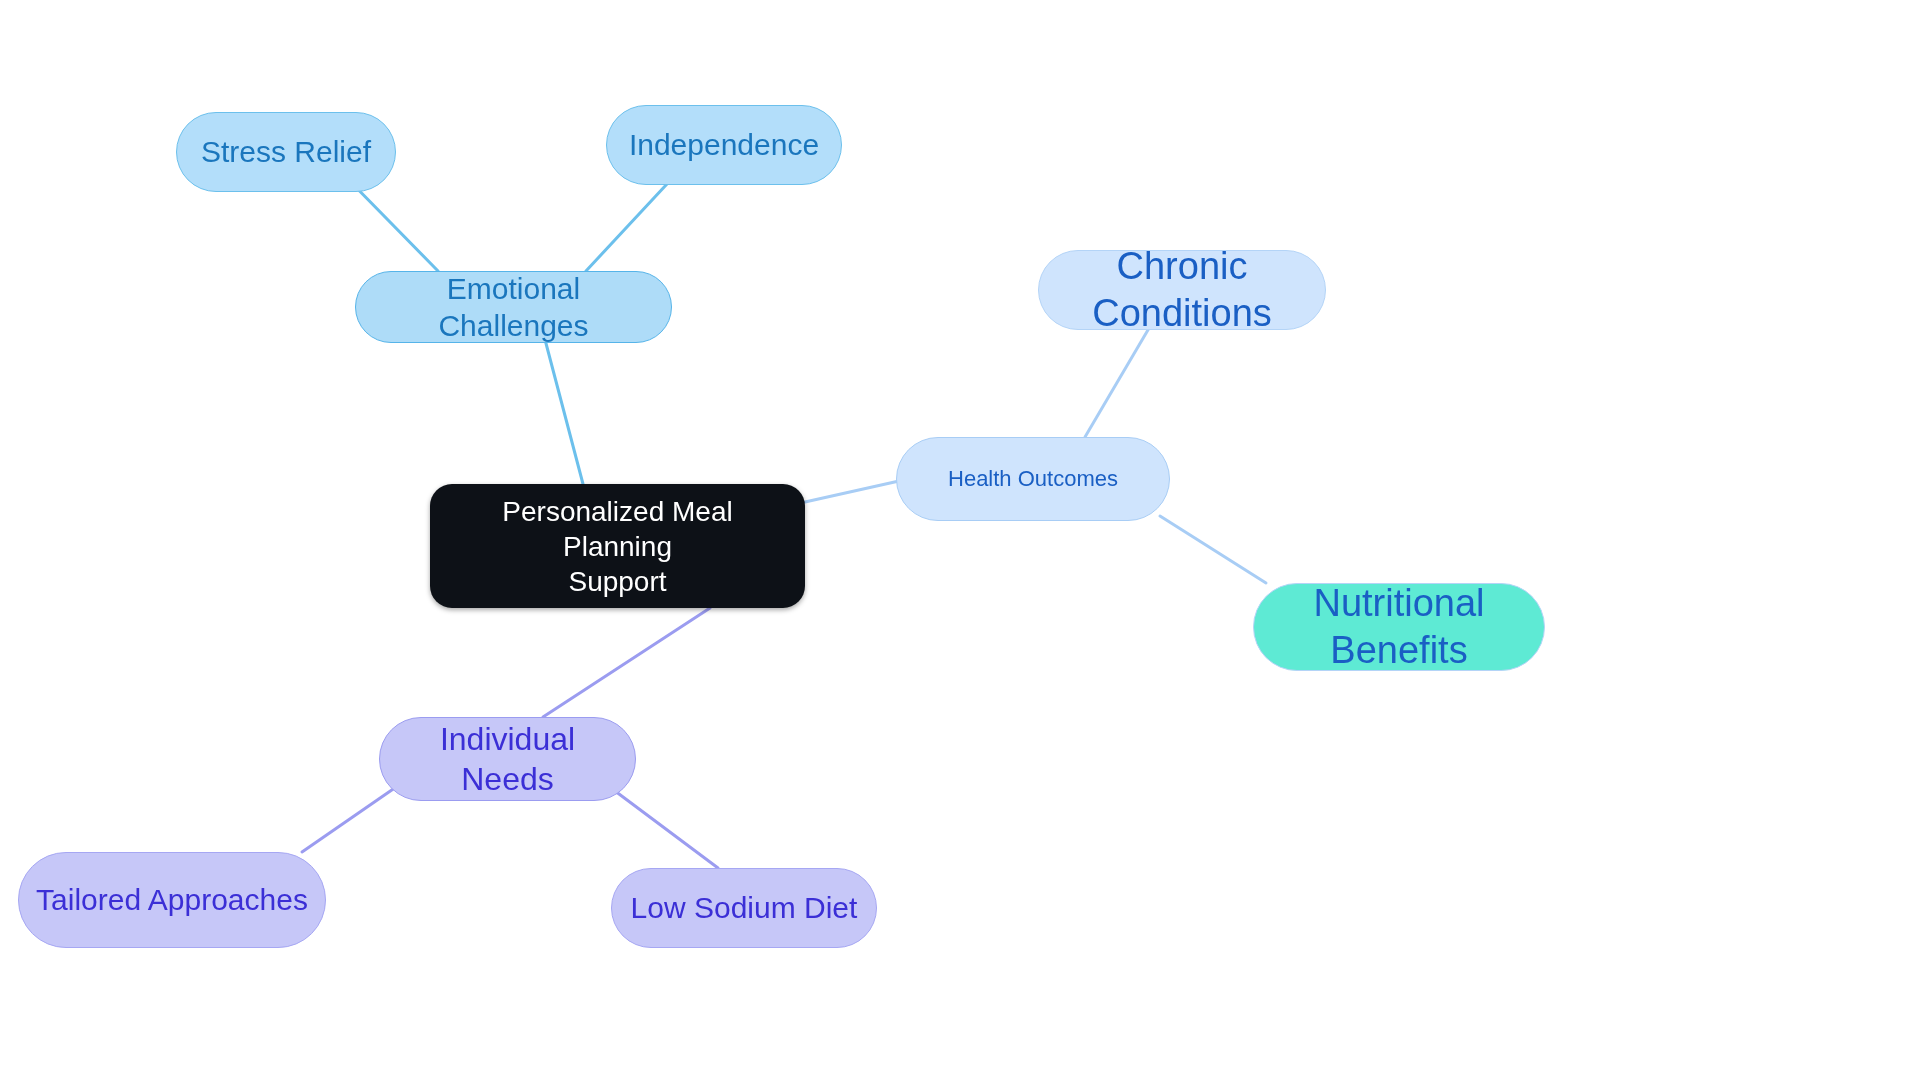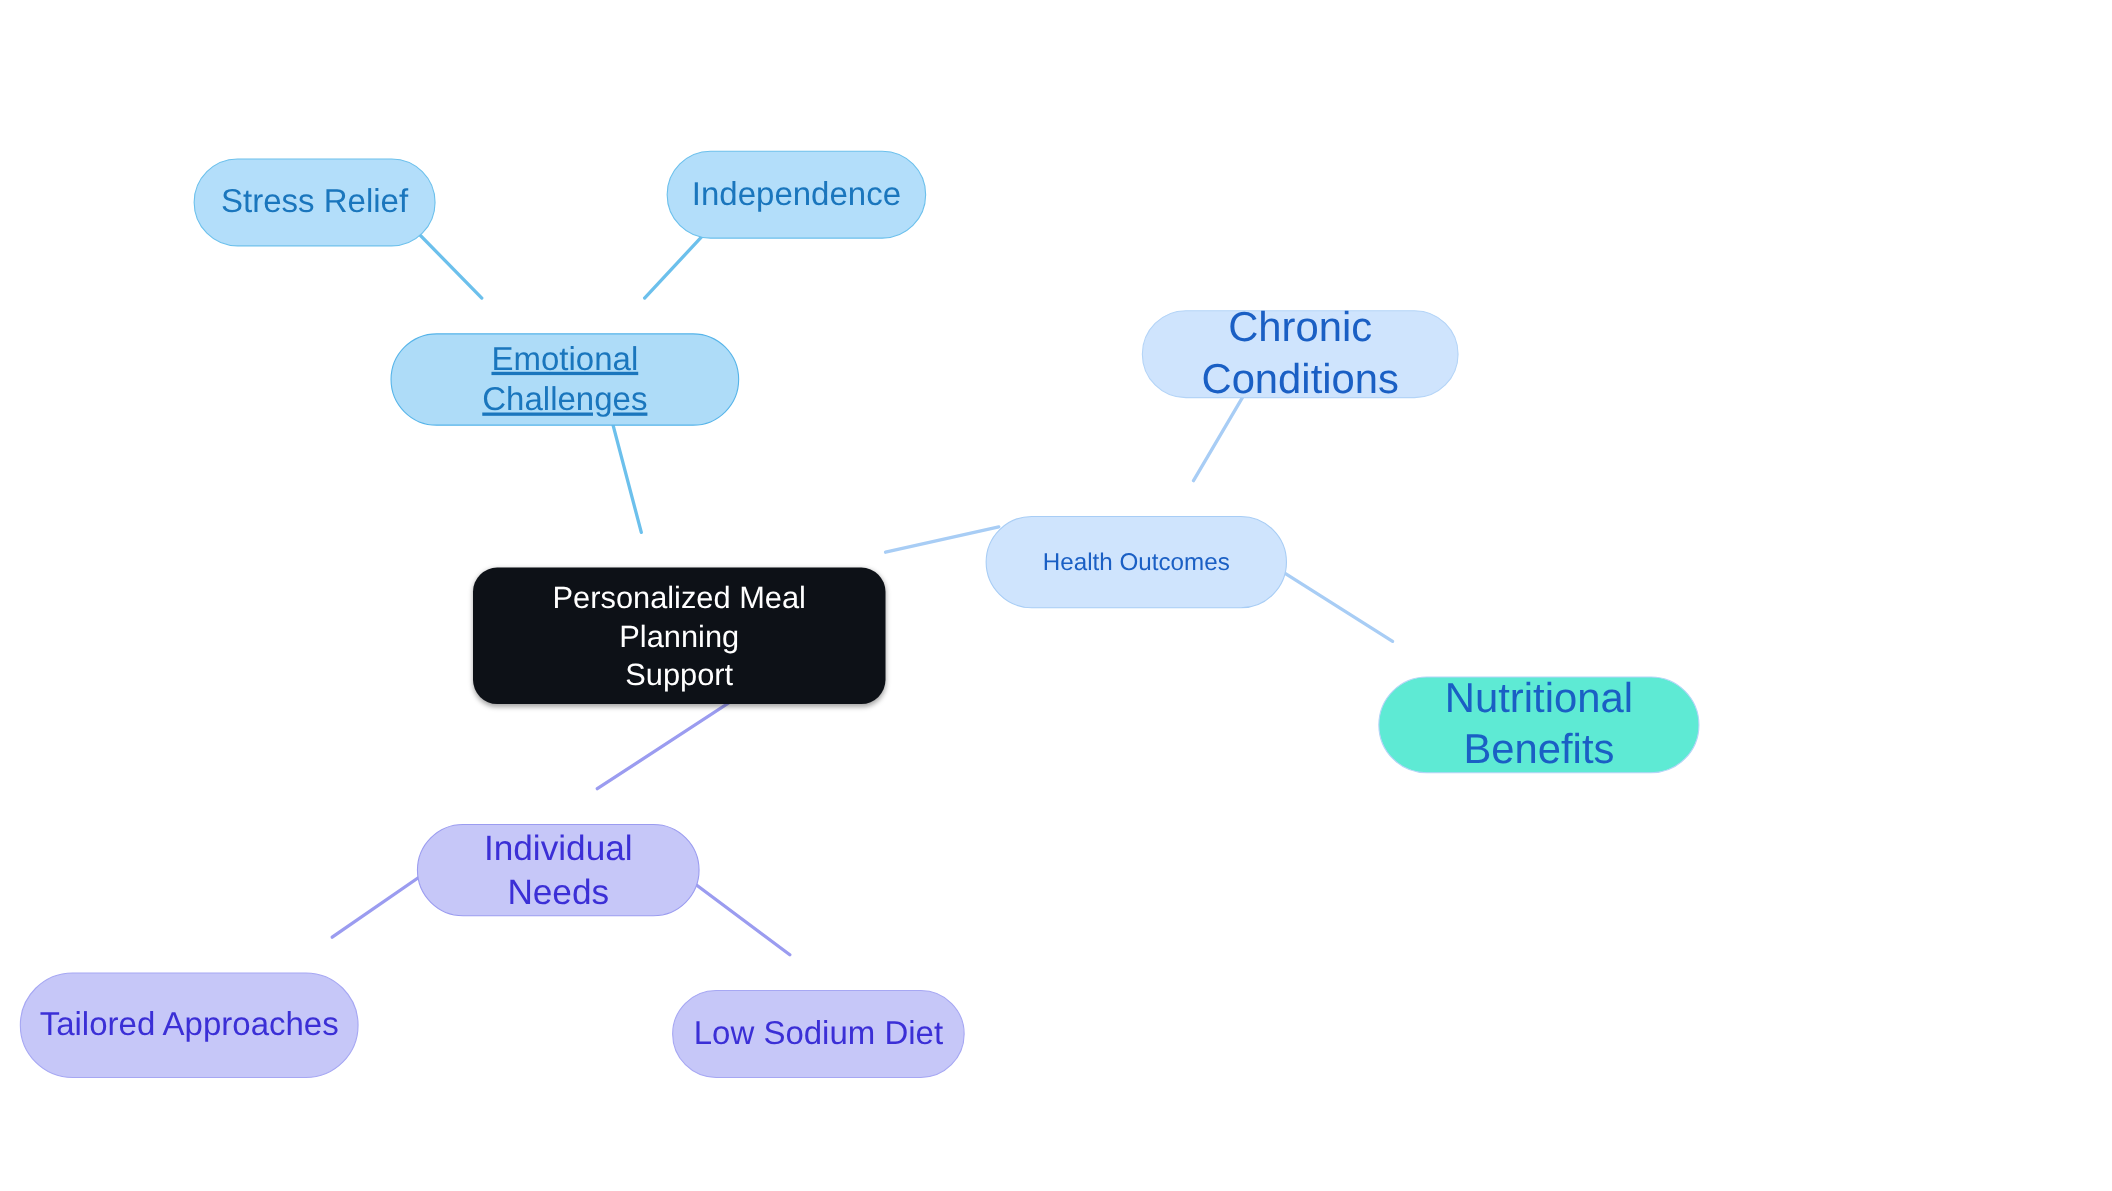--- a/index.html
+++ b/index.html
@@ -34,21 +34,20 @@
     display: flex;
     align-items: center;
     justify-content: center;
     text-align: center;
     border-radius: 999px;
     border-style: solid;
     border-width: 1.5px;
     line-height: 1.25;
     white-space: pre-line;
     padding: 0 14px;
-    margin-top: 32px;
   }
   .node-root {
     border-radius: 22px;
     border-width: 0;
     color: #ffffff;
     background: #0d1117;
     box-shadow: 0 2px 5px rgba(0,0,0,0.35);
     font-size: 28px;
   }
   .node-branch-a {
@@ -103,19 +102,19 @@
       <line x1="399" y1="785" x2="302" y2="852" stroke="#9b9cf0" stroke-width="3" stroke-linecap="round"></line>
       <line x1="607" y1="785" x2="718" y2="868" stroke="#9b9cf0" stroke-width="3" stroke-linecap="round"></line>
     </svg>
   <div id="nodes">
       <div class="node node-leaf-a" style="left: 176px; top: 112px; width: 220px; height: 80px; background: rgb(179, 222, 250); border-color: rgb(108, 192, 236); color: rgb(26, 118, 189);">Stress Relief</div>
       <div class="node node-leaf-a" style="left: 606px; top: 105px; width: 236px; height: 80px; background: rgb(179, 222, 250); border-color: rgb(108, 192, 236); color: rgb(26, 118, 189);">Independence</div>
       <div class="node node-leaf-b" style="left: 1038px; top: 250px; width: 288px; height: 80px; background: rgb(207, 228, 253); border-color: rgb(180, 212, 247); color: rgb(26, 95, 196);">Chronic Conditions</div>
       <div class="node node-leaf-b" style="left: 1253px; top: 583px; width: 292px; height: 88px; background: #5eead4; border-color: rgb(180, 212, 247); color: rgb(26, 95, 196);">Nutritional Benefits</div>
       <div class="node node-leaf-c" style="left: 18px; top: 852px; width: 308px; height: 96px; background: rgb(198, 199, 248); border-color: rgb(166, 167, 243); color: rgb(59, 47, 214);">Tailored Approaches</div>
       <div class="node node-leaf-c" style="left: 611px; top: 868px; width: 266px; height: 80px; background: rgb(198, 199, 248); border-color: rgb(166, 167, 243); color: rgb(59, 47, 214);">Low Sodium Diet</div>
-      <div class="node node-branch-a" style="left: 355px; top: 271px; width: 317px; height: 84px; background: rgb(174, 220, 248); border-color: rgb(86, 180, 233); color: rgb(26, 118, 189); text-decoration: underline;">Emotional Challenges</div>
+      <div class="node node-branch-a" style="left: 355px; top: 271px; width: 317px; height: 72px; background: rgb(174, 220, 248); border-color: rgb(86, 180, 233); color: rgb(26, 118, 189);">Emotional Challenges</div>
       <div class="node node-branch-b" style="left: 896px; top: 437px; width: 274px; height: 84px; background: rgb(207, 228, 253); border-color: rgb(168, 205, 245); color: rgb(26, 95, 196);">Health Outcomes</div>
       <div class="node node-branch-c" style="left: 379px; top: 717px; width: 257px; height: 84px; background: rgb(198, 199, 248); border-color: rgb(155, 156, 240); color: rgb(59, 47, 214);">Individual Needs</div>
       <div class="node node-root" style="left: 430px; top: 484px; width: 375px; height: 124px; background: rgb(13, 17, 23); color: rgb(255, 255, 255);">Personalized Meal Planning
 Support</div>
     </div>
 </div>
 
 </body></html>

